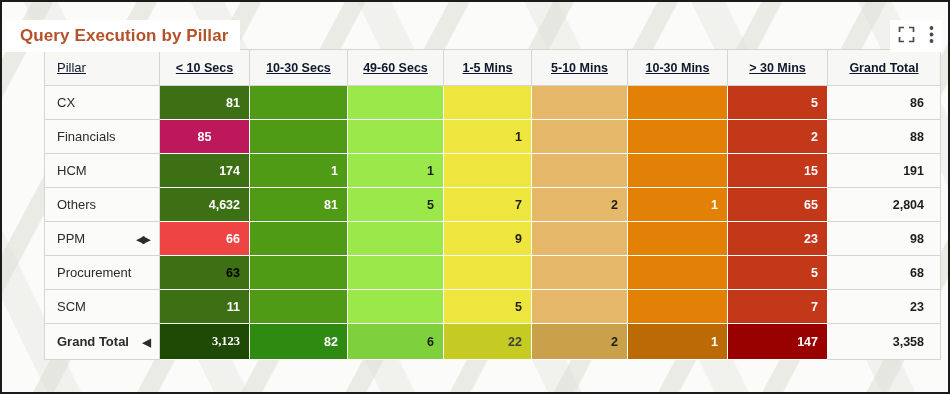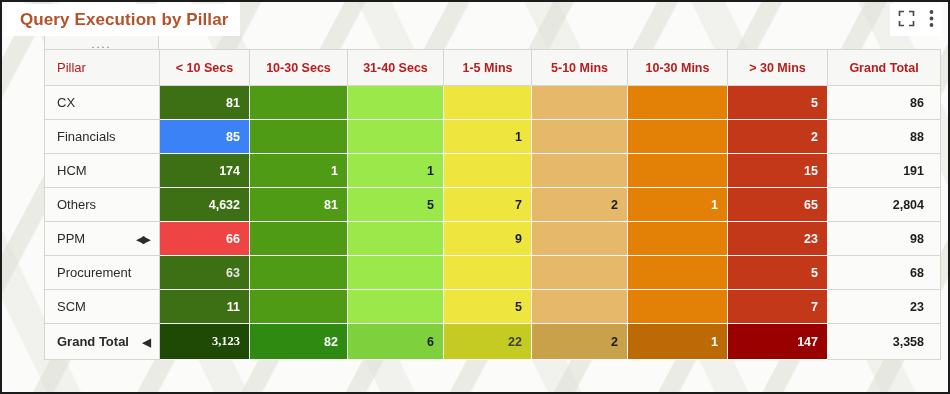--- a/index.html
+++ b/index.html
@@ -33,21 +33,21 @@
       repeating-linear-gradient(64deg,
         rgba(233,233,228,0.0) 0px,
         rgba(233,233,228,0.0) 40px,
         rgba(224,224,217,0.38) 41px,
         rgba(224,224,217,0.38) 70px,
         rgba(233,233,228,0.0) 72px,
         rgba(233,233,228,0.0) 150px);
   }
   #title-bar {
     position: absolute;
-    top: 0; left: 0; right: 0;
+    top: 16px; left: 0; right: 0;
     height: 38px;
     z-index: 5;
   }
   #title-plate {
     position: absolute;
     top: 2px; left: 4px;
     height: 32px;
     padding: 0 12px 0 14px;
     display: flex; align-items: center;
     background: #ffffff;
@@ -87,29 +87,30 @@
     line-height: 10px;
     overflow: hidden;
   }
   table {
     border-collapse: collapse;
     width: 896px;
     table-layout: fixed;
   }
   thead th {
     background: #f7f7f5;
-    color: #b91c1c;
+    color: #0f172a;
     font-size: 12.5px;
     font-weight: bold;
     text-align: center;
     height: 36px;
     padding: 2px 0;
     border: 1px solid #d6d6d0;
     vertical-align: middle;
     line-height: 14px;
+    text-decoration: underline;
   }
   thead th.col-pillar {
     text-align: left;
     padding-left: 12px;
     font-weight: normal;
     font-size: 13px;
   }
   tbody td {
     height: 34px;
     font-size: 12.5px;
@@ -208,21 +209,21 @@
         <col style="width:96px">
         <col style="width:100px">
         <col style="width:100px">
         <col style="width:113px">
       </colgroup>
       <thead>
         <tr>
           <th class="col-pillar">Pillar</th>
           <th>&lt; 10 Secs</th>
           <th>10-30 Secs</th>
-          <th>31-40 Secs</th>
+          <th>49-60 Secs</th>
           <th>1-5 Mins</th>
           <th>5-10 Mins</th>
           <th>10-30 Mins</th>
           <th>&gt; 30 Mins</th>
           <th>Grand Total</th>
         </tr>
       </thead>
       <tbody id="tbody">
           <tr>
             <td class="rowlabel"><span>CX</span></td>
@@ -230,21 +231,21 @@
             <td style="background: rgb(79, 155, 22); color: rgb(255, 255, 255);"></td>
             <td style="background: rgb(154, 232, 74); color: rgb(29, 29, 26);"></td>
             <td style="background: rgb(238, 230, 62); color: rgb(29, 29, 26);"></td>
             <td style="background: rgb(229, 185, 105); color: rgb(29, 29, 26);"></td>
             <td style="background: rgb(227, 128, 6); color: rgb(255, 255, 255);"></td>
             <td style="background: rgb(196, 56, 26); color: rgb(255, 255, 255);">5</td>
             <td class="grandcol">86</td>
           </tr>
           <tr>
             <td class="rowlabel"><span>Financials</span></td>
-            <td style="background: #3b82f6; color: rgb(255, 255, 255);">85</td>
+            <td style="background: #be185d; color: rgb(255, 255, 255); text-align: center;">85</td>
             <td style="background: rgb(79, 155, 22); color: rgb(255, 255, 255);"></td>
             <td style="background: rgb(154, 232, 74); color: rgb(29, 29, 26);"></td>
             <td style="background: rgb(238, 230, 62); color: rgb(29, 29, 26);">1</td>
             <td style="background: rgb(229, 185, 105); color: rgb(29, 29, 26);"></td>
             <td style="background: rgb(227, 128, 6); color: rgb(255, 255, 255);"></td>
             <td style="background: rgb(196, 56, 26); color: rgb(255, 255, 255);">2</td>
             <td class="grandcol">88</td>
           </tr>
           <tr>
             <td class="rowlabel"><span>HCM</span></td>
@@ -274,21 +275,21 @@
             <td style="background: rgb(79, 155, 22); color: rgb(255, 255, 255);"></td>
             <td style="background: rgb(154, 232, 74); color: rgb(29, 29, 26);"></td>
             <td style="background: rgb(238, 230, 62); color: rgb(29, 29, 26);">9</td>
             <td style="background: rgb(229, 185, 105); color: rgb(29, 29, 26);"></td>
             <td style="background: rgb(227, 128, 6); color: rgb(255, 255, 255);"></td>
             <td style="background: rgb(196, 56, 26); color: rgb(255, 255, 255);">23</td>
             <td class="grandcol">98</td>
           </tr>
           <tr>
             <td class="rowlabel"><span>Procurement</span></td>
-            <td style="background: rgb(61, 112, 20); color: #e5e5e5;">63</td>
+            <td style="background: rgb(61, 112, 20); color: #000000;">63</td>
             <td style="background: rgb(79, 155, 22); color: rgb(255, 255, 255);"></td>
             <td style="background: rgb(154, 232, 74); color: rgb(29, 29, 26);"></td>
             <td style="background: rgb(238, 230, 62); color: rgb(29, 29, 26);"></td>
             <td style="background: rgb(229, 185, 105); color: rgb(29, 29, 26);"></td>
             <td style="background: rgb(227, 128, 6); color: rgb(255, 255, 255);"></td>
             <td style="background: rgb(196, 56, 26); color: rgb(255, 255, 255);">5</td>
             <td class="grandcol">68</td>
           </tr>
           <tr>
             <td class="rowlabel"><span>SCM</span></td>

